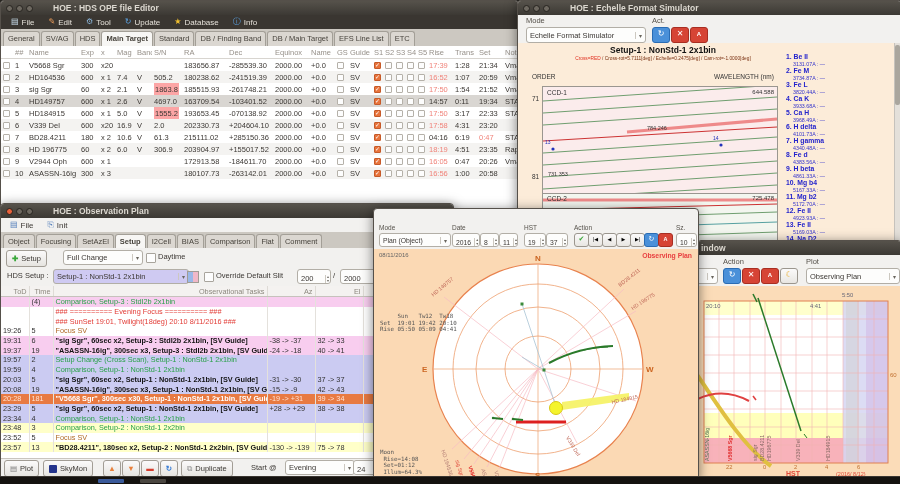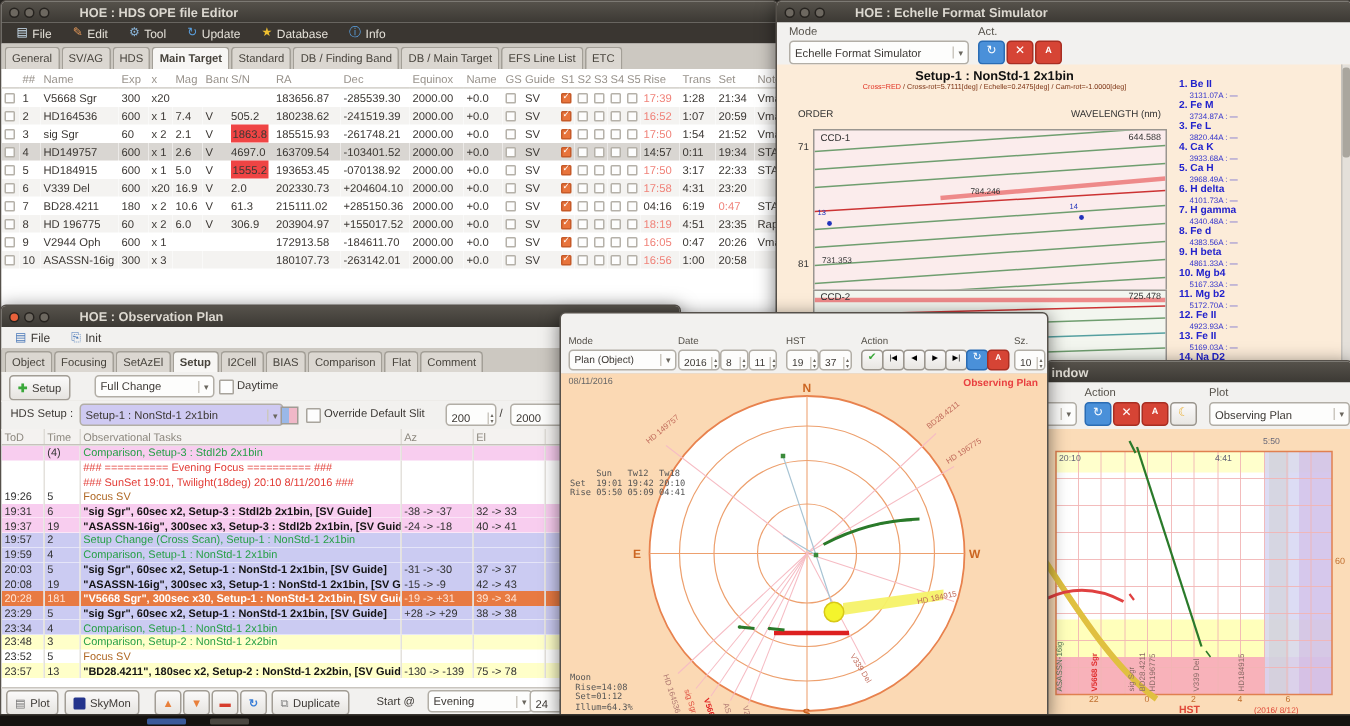--- a/index.html
+++ b/index.html
@@ -18,21 +18,21 @@
   
   #ope-table-wrap{position:absolute;left:0;top:45px;right:0;bottom:0;background:#fff;overflow:hidden}
   table.grid{border-collapse:collapse;table-layout:fixed;width:540px;font-size:7.5px;color:#3c3834}
   table.grid th{color:#97918a;font-weight:normal;text-align:left;padding:1px 2px;border-bottom:1px solid #d8d5d0;height:10px;white-space:nowrap;overflow:hidden}
   table.grid td{padding:0 2px;height:12px;white-space:nowrap;overflow:hidden}
   table.grid tr:nth-child(even) td{background:#f4f3f1}
   table.grid tr.sel td{background:#d9d6d2}
   .cb{display:inline-block;width:7px;height:7px;border:1px solid #b5b1a9;background:#fdfdfd;border-radius:1px;box-sizing:border-box;vertical-align:middle;font-size:6px;line-height:5px;text-align:center;color:#fff}
   .cb.on{background:#e8743c;border-color:#c65a28}
   .t-red{color:#f0837a}
-  .snhl{background:#ef4444;padding:12px 1px}
+  .snhl{background:#fca5a5;padding:12px 1px}
   
   .gtkrow{background:#f2f1ef;border-bottom:1px solid #c9c5bf}
   .grouplab{font-size:7.5px;color:#55514a;position:absolute}
   .dd{position:absolute;height:14px;background:#fdfdfc;border:1px solid #b2aea6;border-radius:3px;font-size:7.5px;color:#3c3834;display:flex;align-items:center;padding:0 3px;white-space:nowrap;overflow:hidden}
   .dd .arr{margin-left:auto;border-left:1px solid #ccc8c0;padding-left:3px;font-size:6px;color:#6a665e}
   .spin{position:absolute;height:14px;background:#fdfdfc;border:1px solid #b2aea6;border-radius:3px;font-size:7.5px;color:#3c3834;display:flex;align-items:flex-end}
   .spin .num{padding:0 3px;flex:1}
   .spin .arrs{display:flex;flex-direction:column;border-left:1px solid #ccc8c0;font-size:4px;line-height:4px;color:#6a665e;padding:0 1px}
   .rbtn{position:absolute;width:16px;height:14px;border-radius:3px;border:1px solid #9b968e;font-size:8px;line-height:12px;text-align:center;background:linear-gradient(#fbfafa,#e8e6e2)}
   .rbtn.blue{color:#fff;background:#4a90d9;border-color:#2a6cb4}
@@ -40,21 +40,21 @@
   .echelle-content{position:absolute;left:0;top:42px;right:0;bottom:0;background:#fcecd9}
   #efs-lines .line-name{font-size:6.8px;font-weight:bold;color:#2222cc;line-height:8px}
   #efs-lines .line-detail{font-size:5.3px;color:#3333cc;padding-left:7px;line-height:6px;white-space:nowrap}
   
   .lmenubar{height:14px;background:#f2f1ef;display:flex;align-items:center;gap:4px;padding:0 4px;border-bottom:1px solid #d8d4ce}
   .lmenuitem{color:#3c3834;font-size:8px;display:flex;align-items:center;gap:3px;padding:1px 5px}
   .btn{position:absolute;height:15px;background:linear-gradient(#fbfafa,#e6e4e0);border:1px solid #a29d95;border-radius:3px;font-size:7.5px;color:#3c3834;display:flex;align-items:center;gap:3px;padding:0 5px;white-space:nowrap}
   .cbx{display:inline-block;width:8px;height:8px;border:1px solid #a8a49c;background:#fdfdfd;border-radius:1px;vertical-align:middle}
   .lab{position:absolute;font-size:7.5px;color:#3c3834;white-space:nowrap}
   table.plan{border-collapse:collapse;table-layout:fixed;width:404px;font-size:7.3px;color:#333}
-  table.plan th{color:#8d887f;font-weight:normal;text-align:left;background:#f4f2f0;border-bottom:1px solid #c6c2bc;border-right:1px solid #dedbd6;padding:0 2px;height:10px}
+  table.plan th{color:#8d887f;font-weight:normal;text-align:right;background:#f4f2f0;border-bottom:1px solid #c6c2bc;border-right:1px solid #dedbd6;padding:0 2px;height:10px}
   table.plan td{padding:0 2px;height:9.7px;white-space:nowrap;overflow:hidden;border-right:1px solid #e4e1dc}
   tr.bg-pink td{background:#f8cdef}
   tr.bg-lav td{background:#cbcbf2}
   tr.bg-yel td{background:#ffffc9}
   tr.bg-sel td{background:#e87a42;color:#ffe2d2}
   tr.t-green td.c-task{color:#28a048}
   tr.t-red td.c-task{color:#e23c36}
   tr.t-focus td.c-task{color:#b06a28}
   tr.t-bold td.c-task{font-weight:bold;color:#141414}
   tr.bg-sel td.c-task{color:#fff;font-weight:bold}

